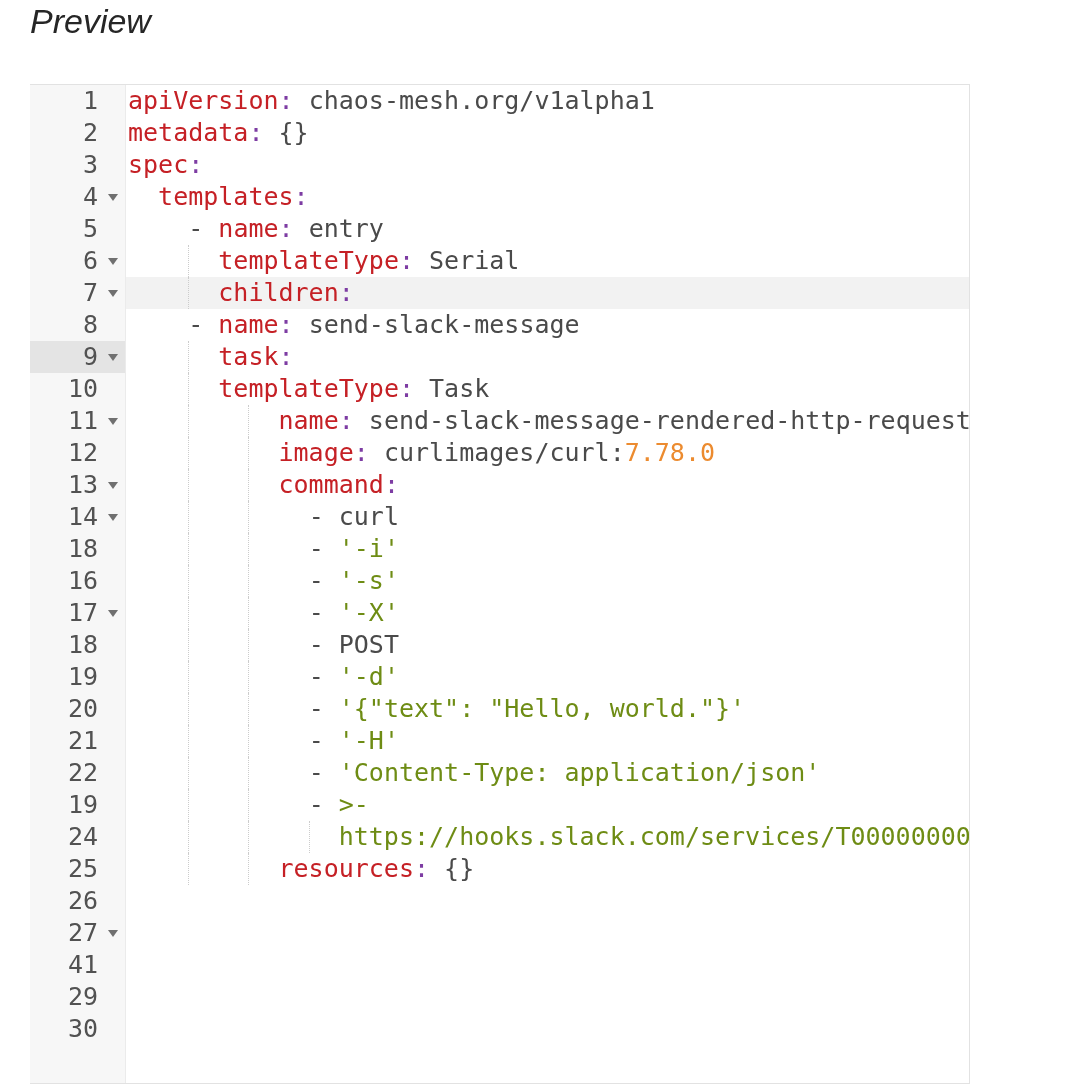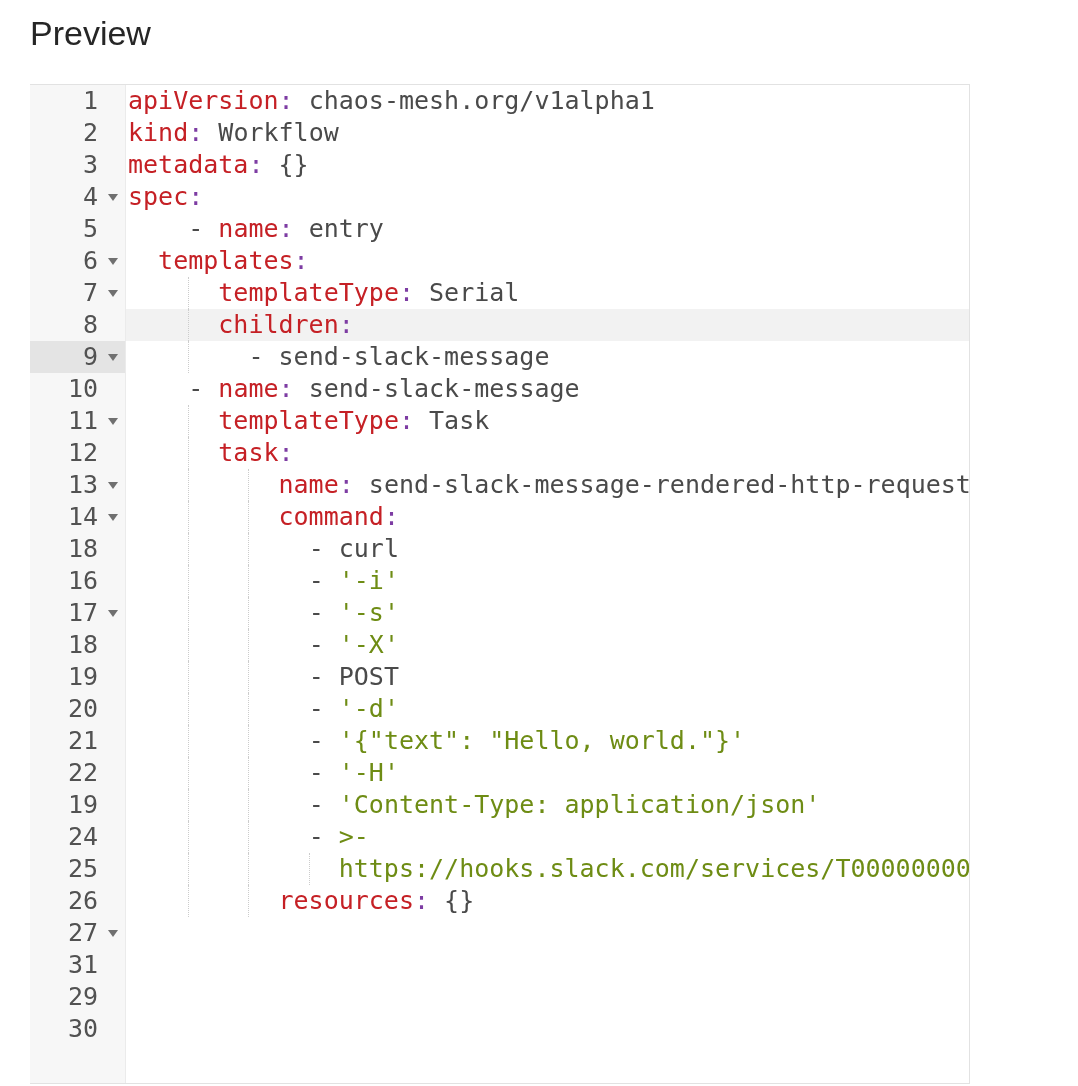--- a/index.html
+++ b/index.html
@@ -1,23 +1,24 @@
 <!DOCTYPE html>
 <html style="--c-title: #262626; --c-key: #c52025; --c-colon: #7d3ca3; --c-plain: #4a4a4a; --c-str: #6e8c14; --c-num: #ec8b2f; --c-linenum: #525252; --c-gutter-bg: #f7f7f7; --c-gutter-border: #ebebeb; --c-active-row: #f2f2f2; --c-active-gutter: #e4e4e4; --c-guide: #cccccc; --c-border: #e2e2e2;"><head>
 <meta charset="utf-8">
 <style>
   html,body{margin:0;padding:0;background:#ffffff;}
   body{
     width:1078px;height:1086px;position:relative;overflow:hidden;
     font-family:"Liberation Sans",sans-serif;
   }
   .page-title{
-    position:absolute;left:30px;top:12px;
+    position:absolute;left:30px;top:0;
     font-size:34px;line-height:42px;font-weight:400;
     color:var(--c-title,#262626);
+    font-style:italic;
   }
   .editor{
     position:absolute;left:30px;top:84px;width:940px;height:1000px;
     box-sizing:border-box;
     border-top:1px solid var(--c-border,#e2e2e2);
     border-right:1px solid var(--c-border,#e2e2e2);
     border-bottom:1px solid var(--c-border,#e2e2e2);
     background:#ffffff;
     display:flex;overflow:hidden;
   }
@@ -88,38 +89,37 @@
       <div class="gutter-cell"><span>18</span></div>
       <div class="gutter-cell"><span>19</span></div>
       <div class="gutter-cell"><span>20</span></div>
       <div class="gutter-cell"><span>21</span></div>
       <div class="gutter-cell"><span>22</span></div>
       <div class="gutter-cell"><span>19</span></div>
       <div class="gutter-cell"><span>24</span></div>
       <div class="gutter-cell"><span>25</span></div>
       <div class="gutter-cell"><span>26</span></div>
       <div class="gutter-cell"><span>27</span><span class="fold-arrow"></span></div>
-      <div class="gutter-cell"><span>31</span></div>
+      <div class="gutter-cell"><span>41</span></div>
       <div class="gutter-cell"><span>29</span></div>
       <div class="gutter-cell"><span>30</span></div>
     </div>
   <div class="code">
       <div class="code-line"><span class="tk-key">apiVersion</span><span class="tk-colon">:</span><span class="tk-plain"> chaos-mesh.org/v1alpha1</span></div>
-      <div class="code-line"><span class="tk-key">kind</span><span class="tk-colon">:</span><span class="tk-plain"> Workflow</span></div>
       <div class="code-line"><span class="tk-key">metadata</span><span class="tk-colon">:</span><span class="tk-plain"> {}</span></div>
       <div class="code-line"><span class="tk-key">spec</span><span class="tk-colon">:</span></div>
+      <div class="code-line"><span class="tk-plain">  </span><span class="tk-key">templates</span><span class="tk-colon">:</span></div>
       <div class="code-line"><span class="tk-plain">    </span><span class="tk-plain">- </span><span class="tk-key">name</span><span class="tk-colon">:</span><span class="tk-plain"> entry</span></div>
-      <div class="code-line"><span class="tk-plain">  </span><span class="tk-key">templates</span><span class="tk-colon">:</span></div>
       <div class="code-line"><span class="indent-guide" style="left: calc(4ch + 2px);"></span><span class="tk-plain">      </span><span class="tk-key">templateType</span><span class="tk-colon">:</span><span class="tk-plain"> Serial</span></div>
       <div class="code-line active"><span class="indent-guide" style="left: calc(4ch + 2px);"></span><span class="tk-plain">      </span><span class="tk-key">children</span><span class="tk-colon">:</span></div>
-      <div class="code-line"><span class="indent-guide" style="left: calc(4ch + 2px);"></span><span class="tk-plain">        </span><span class="tk-plain">- send-slack-message</span></div>
       <div class="code-line"><span class="tk-plain">    </span><span class="tk-plain">- </span><span class="tk-key">name</span><span class="tk-colon">:</span><span class="tk-plain"> send-slack-message</span></div>
+      <div class="code-line"><span class="indent-guide" style="left: calc(4ch + 2px);"></span><span class="tk-plain">      </span><span class="tk-key">task</span><span class="tk-colon">:</span></div>
       <div class="code-line"><span class="indent-guide" style="left: calc(4ch + 2px);"></span><span class="tk-plain">      </span><span class="tk-key">templateType</span><span class="tk-colon">:</span><span class="tk-plain"> Task</span></div>
-      <div class="code-line"><span class="indent-guide" style="left: calc(4ch + 2px);"></span><span class="tk-plain">      </span><span class="tk-key">task</span><span class="tk-colon">:</span></div>
       <div class="code-line"><span class="indent-guide" style="left: calc(4ch + 2px);"></span><span class="indent-guide" style="left: calc(8ch + 2px);"></span><span class="tk-plain">          </span><span class="tk-key">name</span><span class="tk-colon">:</span><span class="tk-plain"> send-slack-message-rendered-http-request</span></div>
+      <div class="code-line"><span class="indent-guide" style="left: calc(4ch + 2px);"></span><span class="indent-guide" style="left: calc(8ch + 2px);"></span><span class="tk-plain">          </span><span class="tk-key">image</span><span class="tk-colon">:</span><span class="tk-plain"> curlimages/curl:</span><span class="tk-num">7.78.0</span></div>
       <div class="code-line"><span class="indent-guide" style="left: calc(4ch + 2px);"></span><span class="indent-guide" style="left: calc(8ch + 2px);"></span><span class="tk-plain">          </span><span class="tk-key">command</span><span class="tk-colon">:</span></div>
       <div class="code-line"><span class="indent-guide" style="left: calc(4ch + 2px);"></span><span class="indent-guide" style="left: calc(8ch + 2px);"></span><span class="tk-plain">            </span><span class="tk-plain">- curl</span></div>
       <div class="code-line"><span class="indent-guide" style="left: calc(4ch + 2px);"></span><span class="indent-guide" style="left: calc(8ch + 2px);"></span><span class="tk-plain">            </span><span class="tk-plain">- </span><span class="tk-str">'-i'</span></div>
       <div class="code-line"><span class="indent-guide" style="left: calc(4ch + 2px);"></span><span class="indent-guide" style="left: calc(8ch + 2px);"></span><span class="tk-plain">            </span><span class="tk-plain">- </span><span class="tk-str">'-s'</span></div>
       <div class="code-line"><span class="indent-guide" style="left: calc(4ch + 2px);"></span><span class="indent-guide" style="left: calc(8ch + 2px);"></span><span class="tk-plain">            </span><span class="tk-plain">- </span><span class="tk-str">'-X'</span></div>
       <div class="code-line"><span class="indent-guide" style="left: calc(4ch + 2px);"></span><span class="indent-guide" style="left: calc(8ch + 2px);"></span><span class="tk-plain">            </span><span class="tk-plain">- POST</span></div>
       <div class="code-line"><span class="indent-guide" style="left: calc(4ch + 2px);"></span><span class="indent-guide" style="left: calc(8ch + 2px);"></span><span class="tk-plain">            </span><span class="tk-plain">- </span><span class="tk-str">'-d'</span></div>
       <div class="code-line"><span class="indent-guide" style="left: calc(4ch + 2px);"></span><span class="indent-guide" style="left: calc(8ch + 2px);"></span><span class="tk-plain">            </span><span class="tk-plain">- </span><span class="tk-str">'{"text": "Hello, world."}'</span></div>
       <div class="code-line"><span class="indent-guide" style="left: calc(4ch + 2px);"></span><span class="indent-guide" style="left: calc(8ch + 2px);"></span><span class="tk-plain">            </span><span class="tk-plain">- </span><span class="tk-str">'-H'</span></div>
       <div class="code-line"><span class="indent-guide" style="left: calc(4ch + 2px);"></span><span class="indent-guide" style="left: calc(8ch + 2px);"></span><span class="tk-plain">            </span><span class="tk-plain">- </span><span class="tk-str">'Content-Type: application/json'</span></div>

